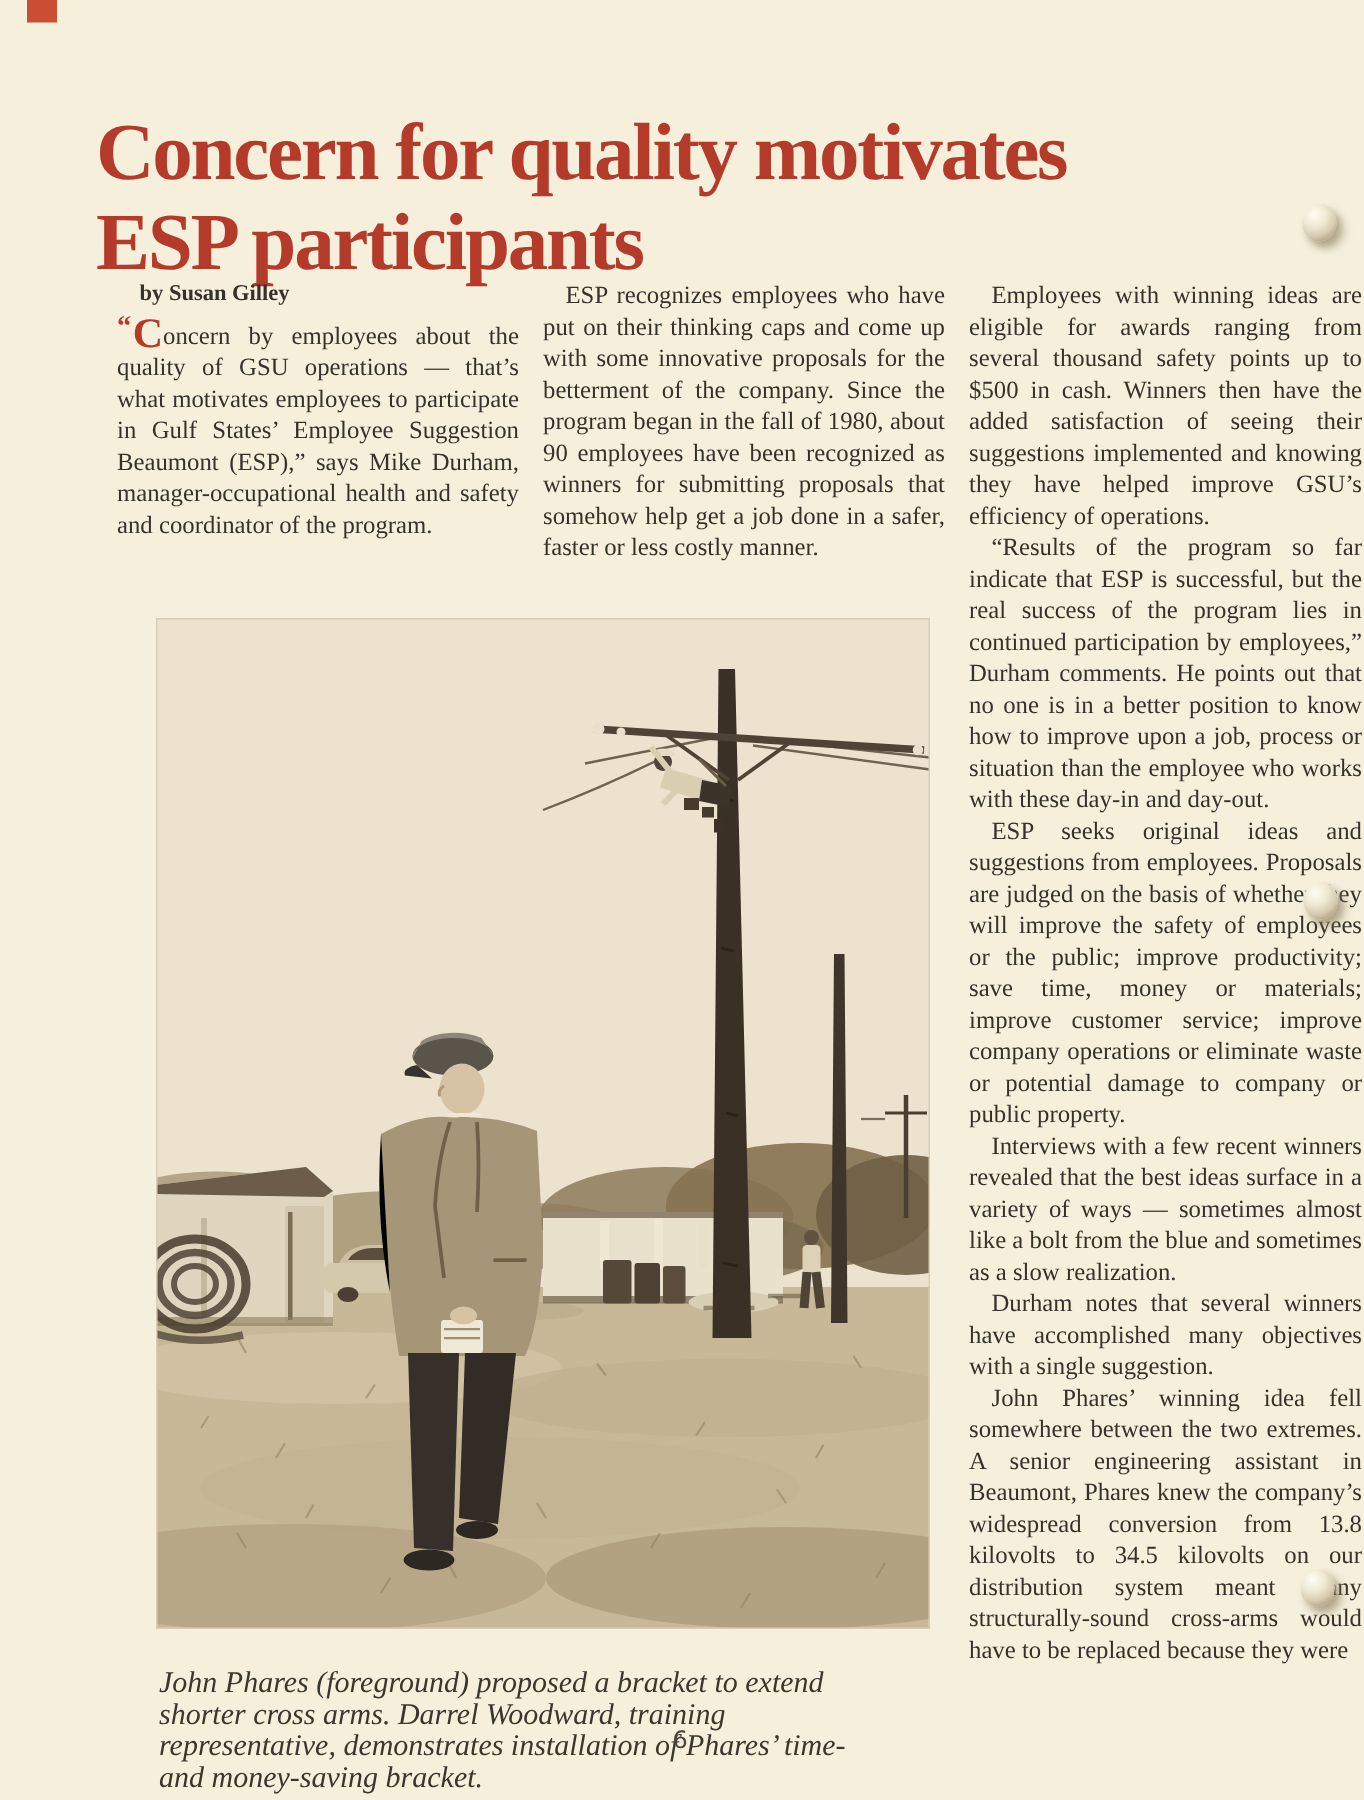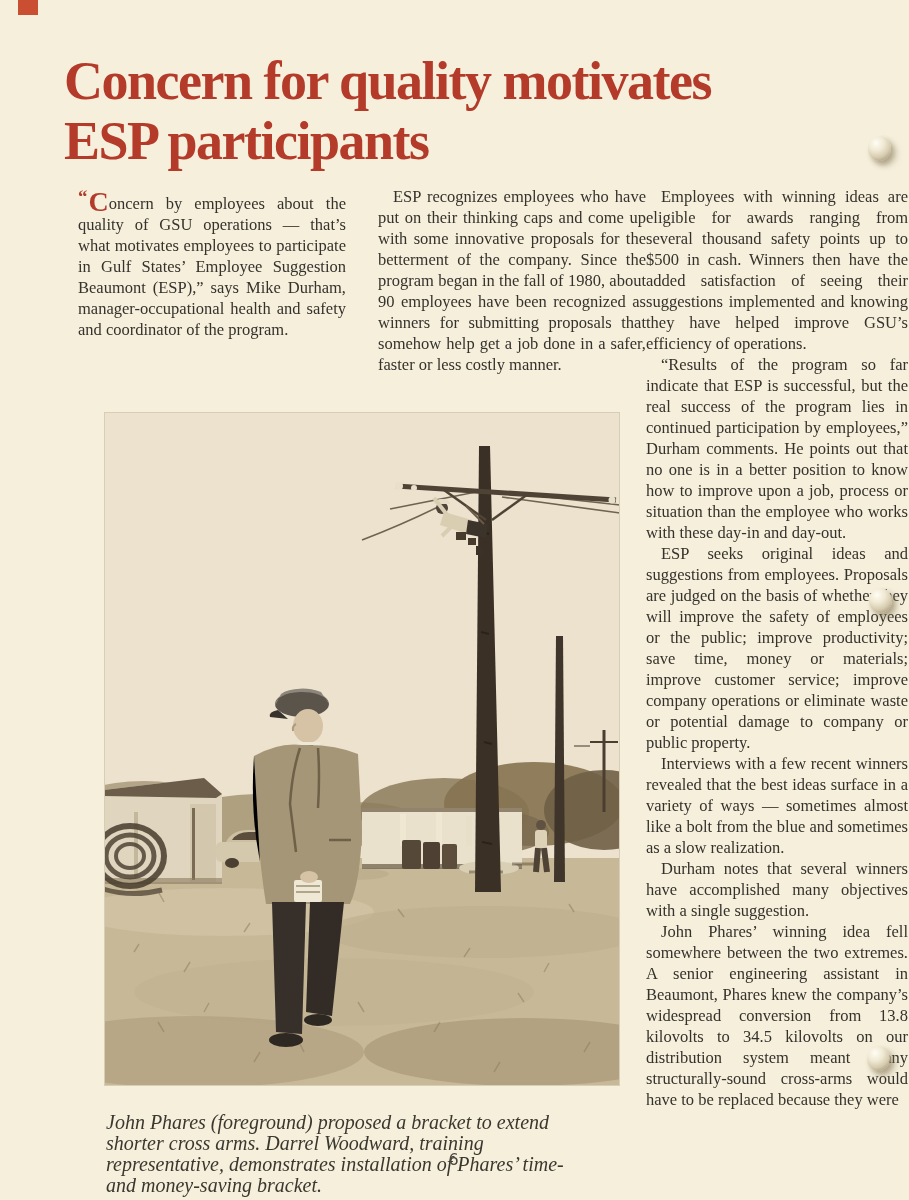--- a/index.html
+++ b/index.html
@@ -4,33 +4,33 @@
 <style>
   html,body{margin:0;padding:0;}
   body{
     width:909px;height:1200px;position:relative;overflow:hidden;
     background:#f5efdc;
     font-family:"Liberation Serif", serif;
     color:#35322c;
   }
   .corner-mark{position:absolute;left:18px;top:0;width:20px;height:15px;background:#c54023;opacity:.92;}
   .headline{
-    position:absolute;left:64px;top:16px;width:830px;
+    position:absolute;left:64px;top:36px;width:830px;
     font-family:"Liberation Serif", serif;
     font-weight:bold;color:#b43a29;
     font-size:54px;line-height:1.1;letter-spacing:-1.5px;
   }
   .col{
     position:absolute;top:186px;width:268px;
     font-size:16.5px;line-height:21px;text-align:justify;
   }
   .col p{margin:0;text-indent:15px;}
   .col p.no-indent{text-indent:0;}
   #col1{left:78px;}
-  #col2{left:362px;margin-left:16px;}
+  #col2{left:362px;}
   #col3{left:646px;width:262px;}
   .byline{font-weight:bold;font-size:15px;margin:0 0 14px 0;text-indent:0;text-align:left;}
   .lead-quote{color:#b43a29;font-weight:bold;font-size:19px;letter-spacing:1px;vertical-align:6px;}
   .lead-cap{color:#b43a29;font-weight:bold;font-size:28px;line-height:0;vertical-align:-2px;}
   .photo{
     position:absolute;left:104px;top:412px;width:516px;height:674px;
     background:#ece2cd;
   }
   .photo svg{display:block;width:100%;height:100%;}
   .caption{
@@ -55,20 +55,21 @@
 <body>
 
 <div class="corner-mark"></div>
 
 <h1 class="headline">
   <span>Concern for quality motivates</span><br>
   <span>ESP participants</span>
 </h1>
 
 <div class="col" id="col1">
+  <p class="byline">by Susan Gilley</p>
   <p class="no-indent"><span class="lead-quote">“</span><span class="lead-cap">C</span><span>oncern by employees about the quality of GSU operations — that’s what motivates employees to participate in Gulf States’ Employee Suggestion Beaumont (ESP),” says Mike Durham, manager-occupational health and safety and coordinator of the program.</span></p>
 </div>
 
 <div class="col" id="col2">
   <p>ESP recognizes employees who have put on their thinking caps and come up with some innovative proposals for the betterment of the company. Since the program began in the fall of 1980, about 90 employees have been recognized as winners for submitting proposals that somehow help get a job done in a safer, faster or less costly manner.</p>
 </div>
 
 <div class="col" id="col3">
   <p>Employees with winning ideas are eligible for awards ranging from several thousand safety points up to $500 in cash. Winners then have the added satisfaction of seeing their suggestions implemented and knowing they have helped improve GSU’s efficiency of operations.</p>
   <p>“Results of the program so far indicate that ESP is successful, but the real success of the program lies in continued participation by employees,” Durham comments. He points out that no one is in a better position to know how to improve upon a job, process or situation than the employee who works with these day-in and day-out.</p>

